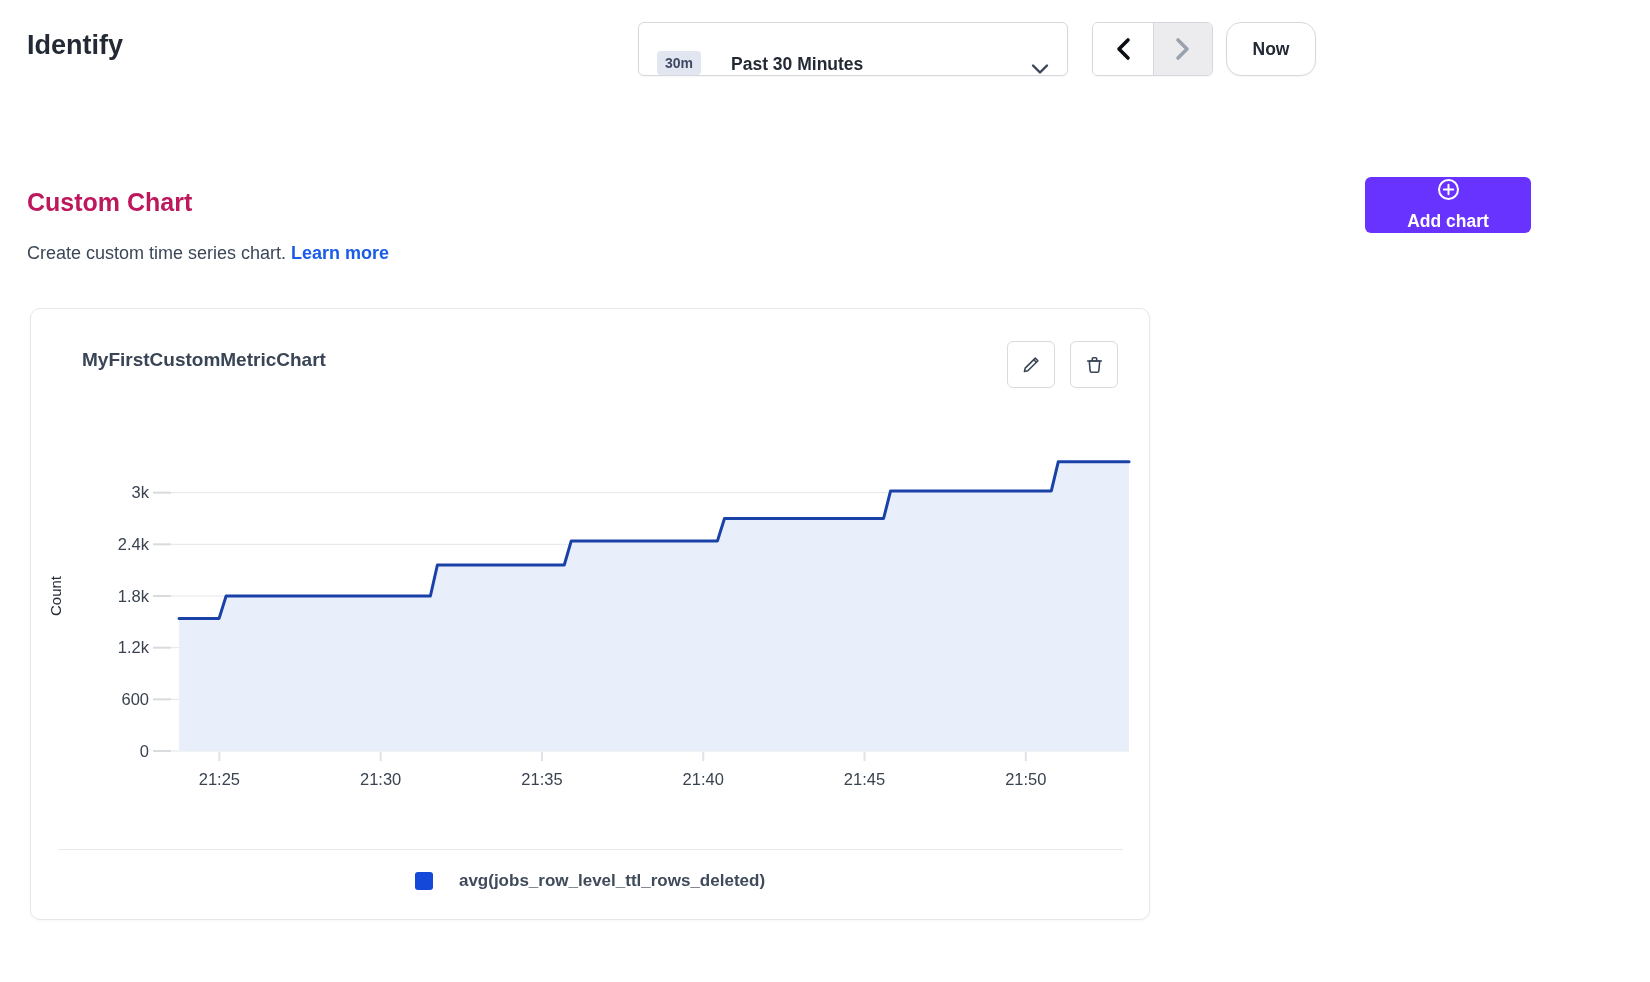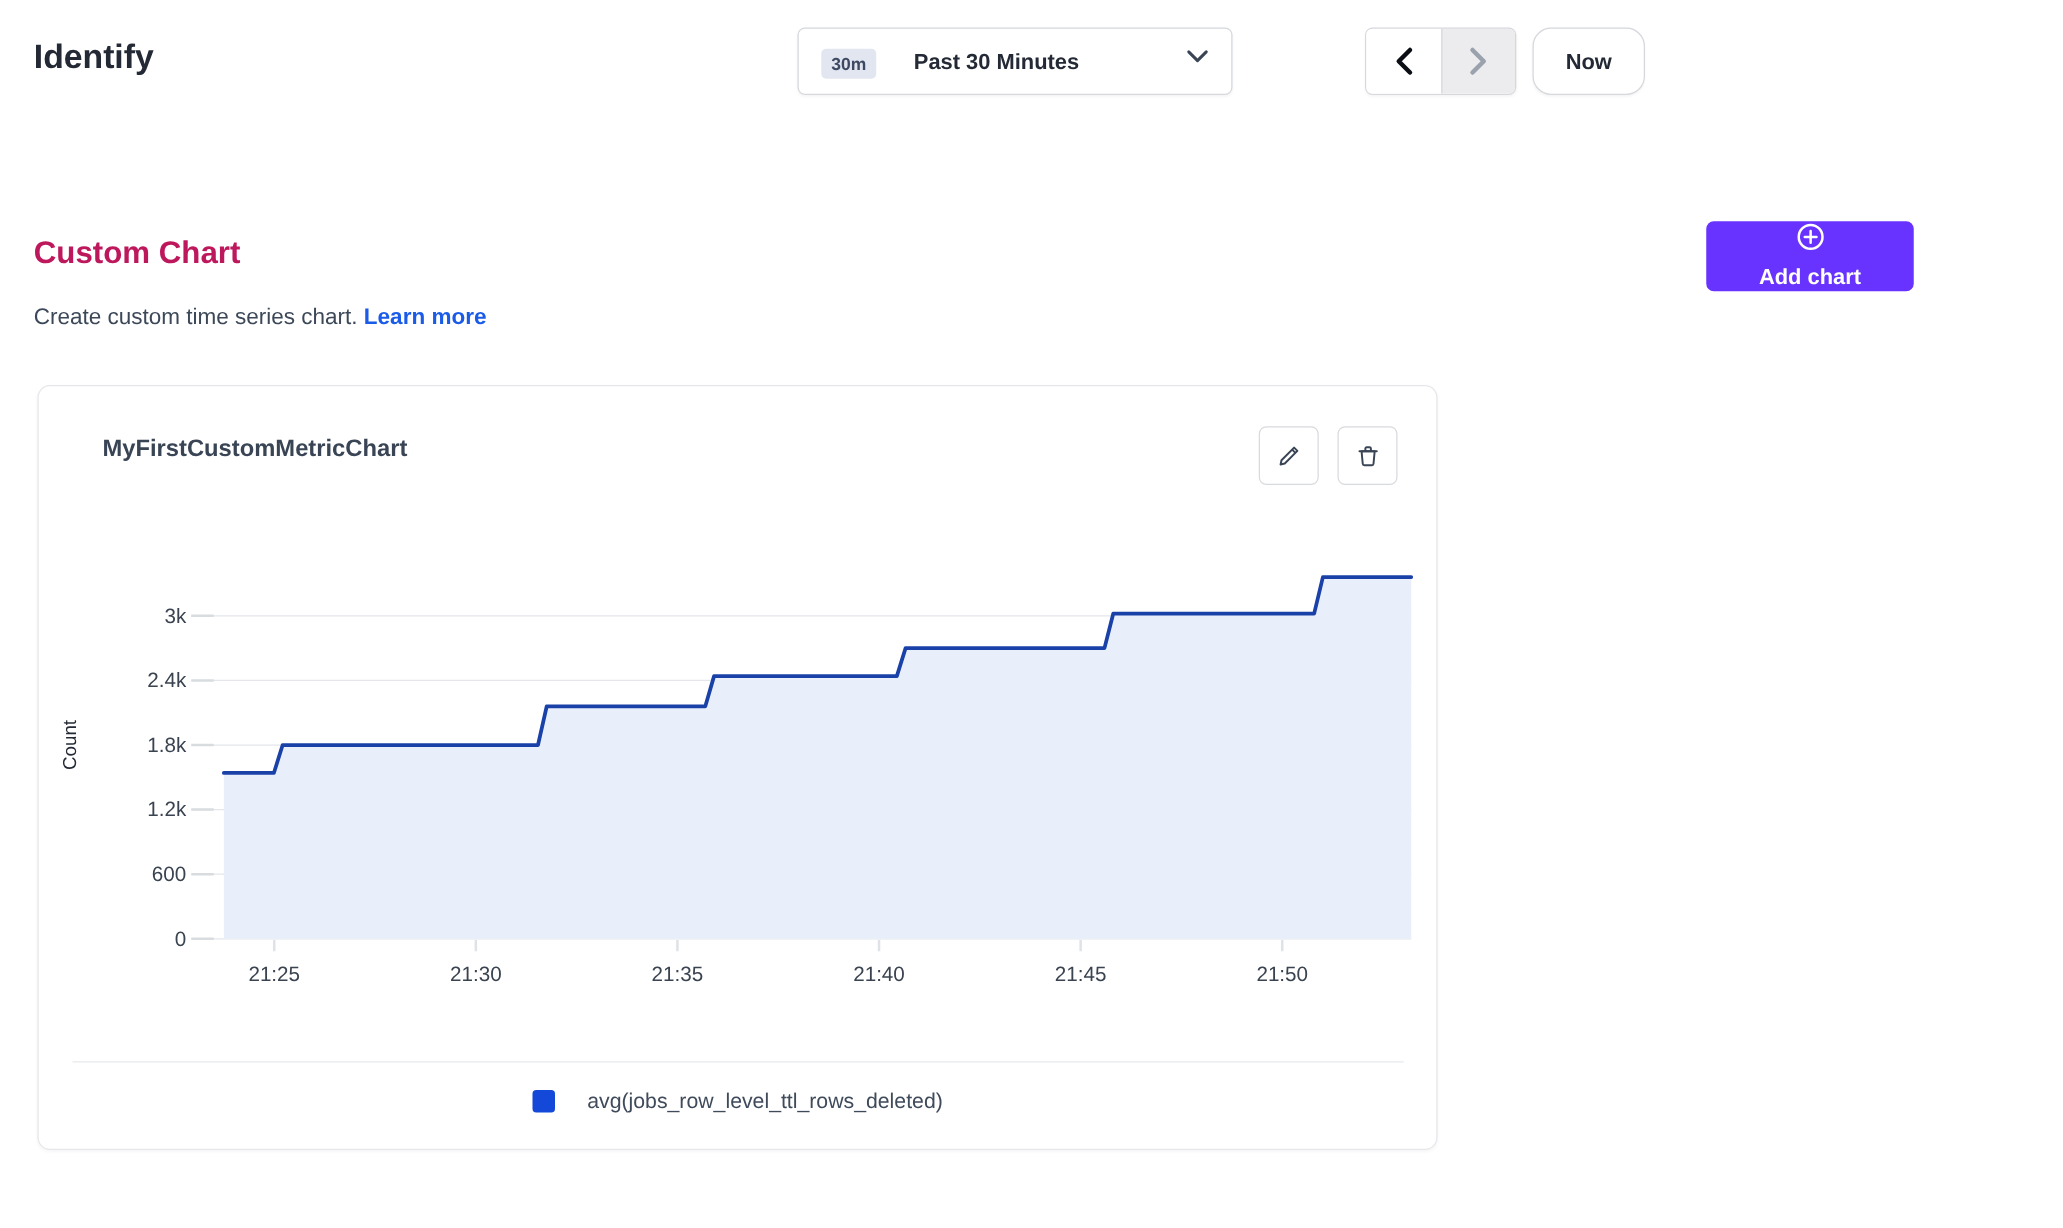--- a/index.html
+++ b/index.html
@@ -2,23 +2,23 @@
 <html><head>
 <meta charset="utf-8">
 <style>
   * { box-sizing: border-box; margin: 0; padding: 0; }
   html,body { width:1650px; height:982px; background:#ffffff; overflow:hidden;
     font-family:"Liberation Sans", sans-serif; color:#242a35; }
   .page { position:relative; width:1650px; height:982px; }
 
   
   .page-title { position:absolute; left:27px; top:30px; font-size:27px; font-weight:700; color:#242a35; }
-  .time-dropdown { position:absolute; left:638px; top:22px; width:348px; height:54px;
-    background:#fff; border:1px solid #d6d8dd; border-radius:6px; display:flex; align-items:flex-start;
-    padding:16px 18px; cursor:pointer; box-shadow:0 1px 2px rgba(0,0,0,.04); }
+  .time-dropdown { position:absolute; left:638px; top:22px; width:430px; height:54px;
+    background:#fff; border:1px solid #d6d8dd; border-radius:6px; display:flex; align-items:flex-end;
+    padding:0 18px; cursor:pointer; box-shadow:0 1px 2px rgba(0,0,0,.04); }
   .range-badge { background:#e2e6f0; color:#3e4a63; font-size:14px; font-weight:700;
     border-radius:4px; padding:4px 8px; margin-right:14px; }
   .range-label { font-size:17.5px; font-weight:700; color:#242a35; flex:1;margin-left:16px; }
   .nav-group { position:absolute; left:1092px; top:22px; width:121px; height:54px;
     border:1px solid #d6d8dd; border-radius:6px; display:flex; overflow:hidden; background:#fff;
     box-shadow:0 1px 2px rgba(0,0,0,.04); }
   .nav-group button { width:50%; border:none; background:#fff; display:flex; align-items:center;
     justify-content:center; cursor:pointer; }
   .nav-group button.next { background:#ececee; border-left:1px solid #d6d8dd; cursor:default; }
   .now-button { position:absolute; left:1226px; top:22px; width:90px; height:54px; background:#fff;
@@ -44,21 +44,21 @@
   
   .card { position:absolute; left:30px; top:308px; width:1120px; height:612px; background:#fff;
     border:1px solid #e5e7ea; border-radius:10px; box-shadow:0 1px 3px rgba(0,0,0,.04); }
   .card-title { position:absolute; left:27px; top:40px; font-size:19px; font-weight:700; color:#394455;margin-left:24px; }
   .card-actions { position:absolute; right:31px; top:32px; display:flex; gap:15px; }
   .icon-btn { width:48px; height:47px; background:#fff; border:1px solid #d8dade; border-radius:6px;
     display:flex; align-items:center; justify-content:center; cursor:pointer; }
   .chart-svg { position:absolute; left:0; top:118px; }
   .card-divider { position:absolute; left:27px; right:26px; top:540px; height:1px; background:#e8e9eb; }
   .legend { position:absolute; left:0; right:0; top:562px; display:flex; align-items:center;
-    justify-content:center; gap:26px; }
+    justify-content:center; gap:26px;font-weight:bold; }
   .legend-sq { width:18px; height:18px; border-radius:3px; }
   .legend-label { font-size:17px; color:#3f4a5a; }
 </style>
 </head>
 <body>
 
 <div class="page">
 
   <h1 class="page-title">Identify</h1>
 

